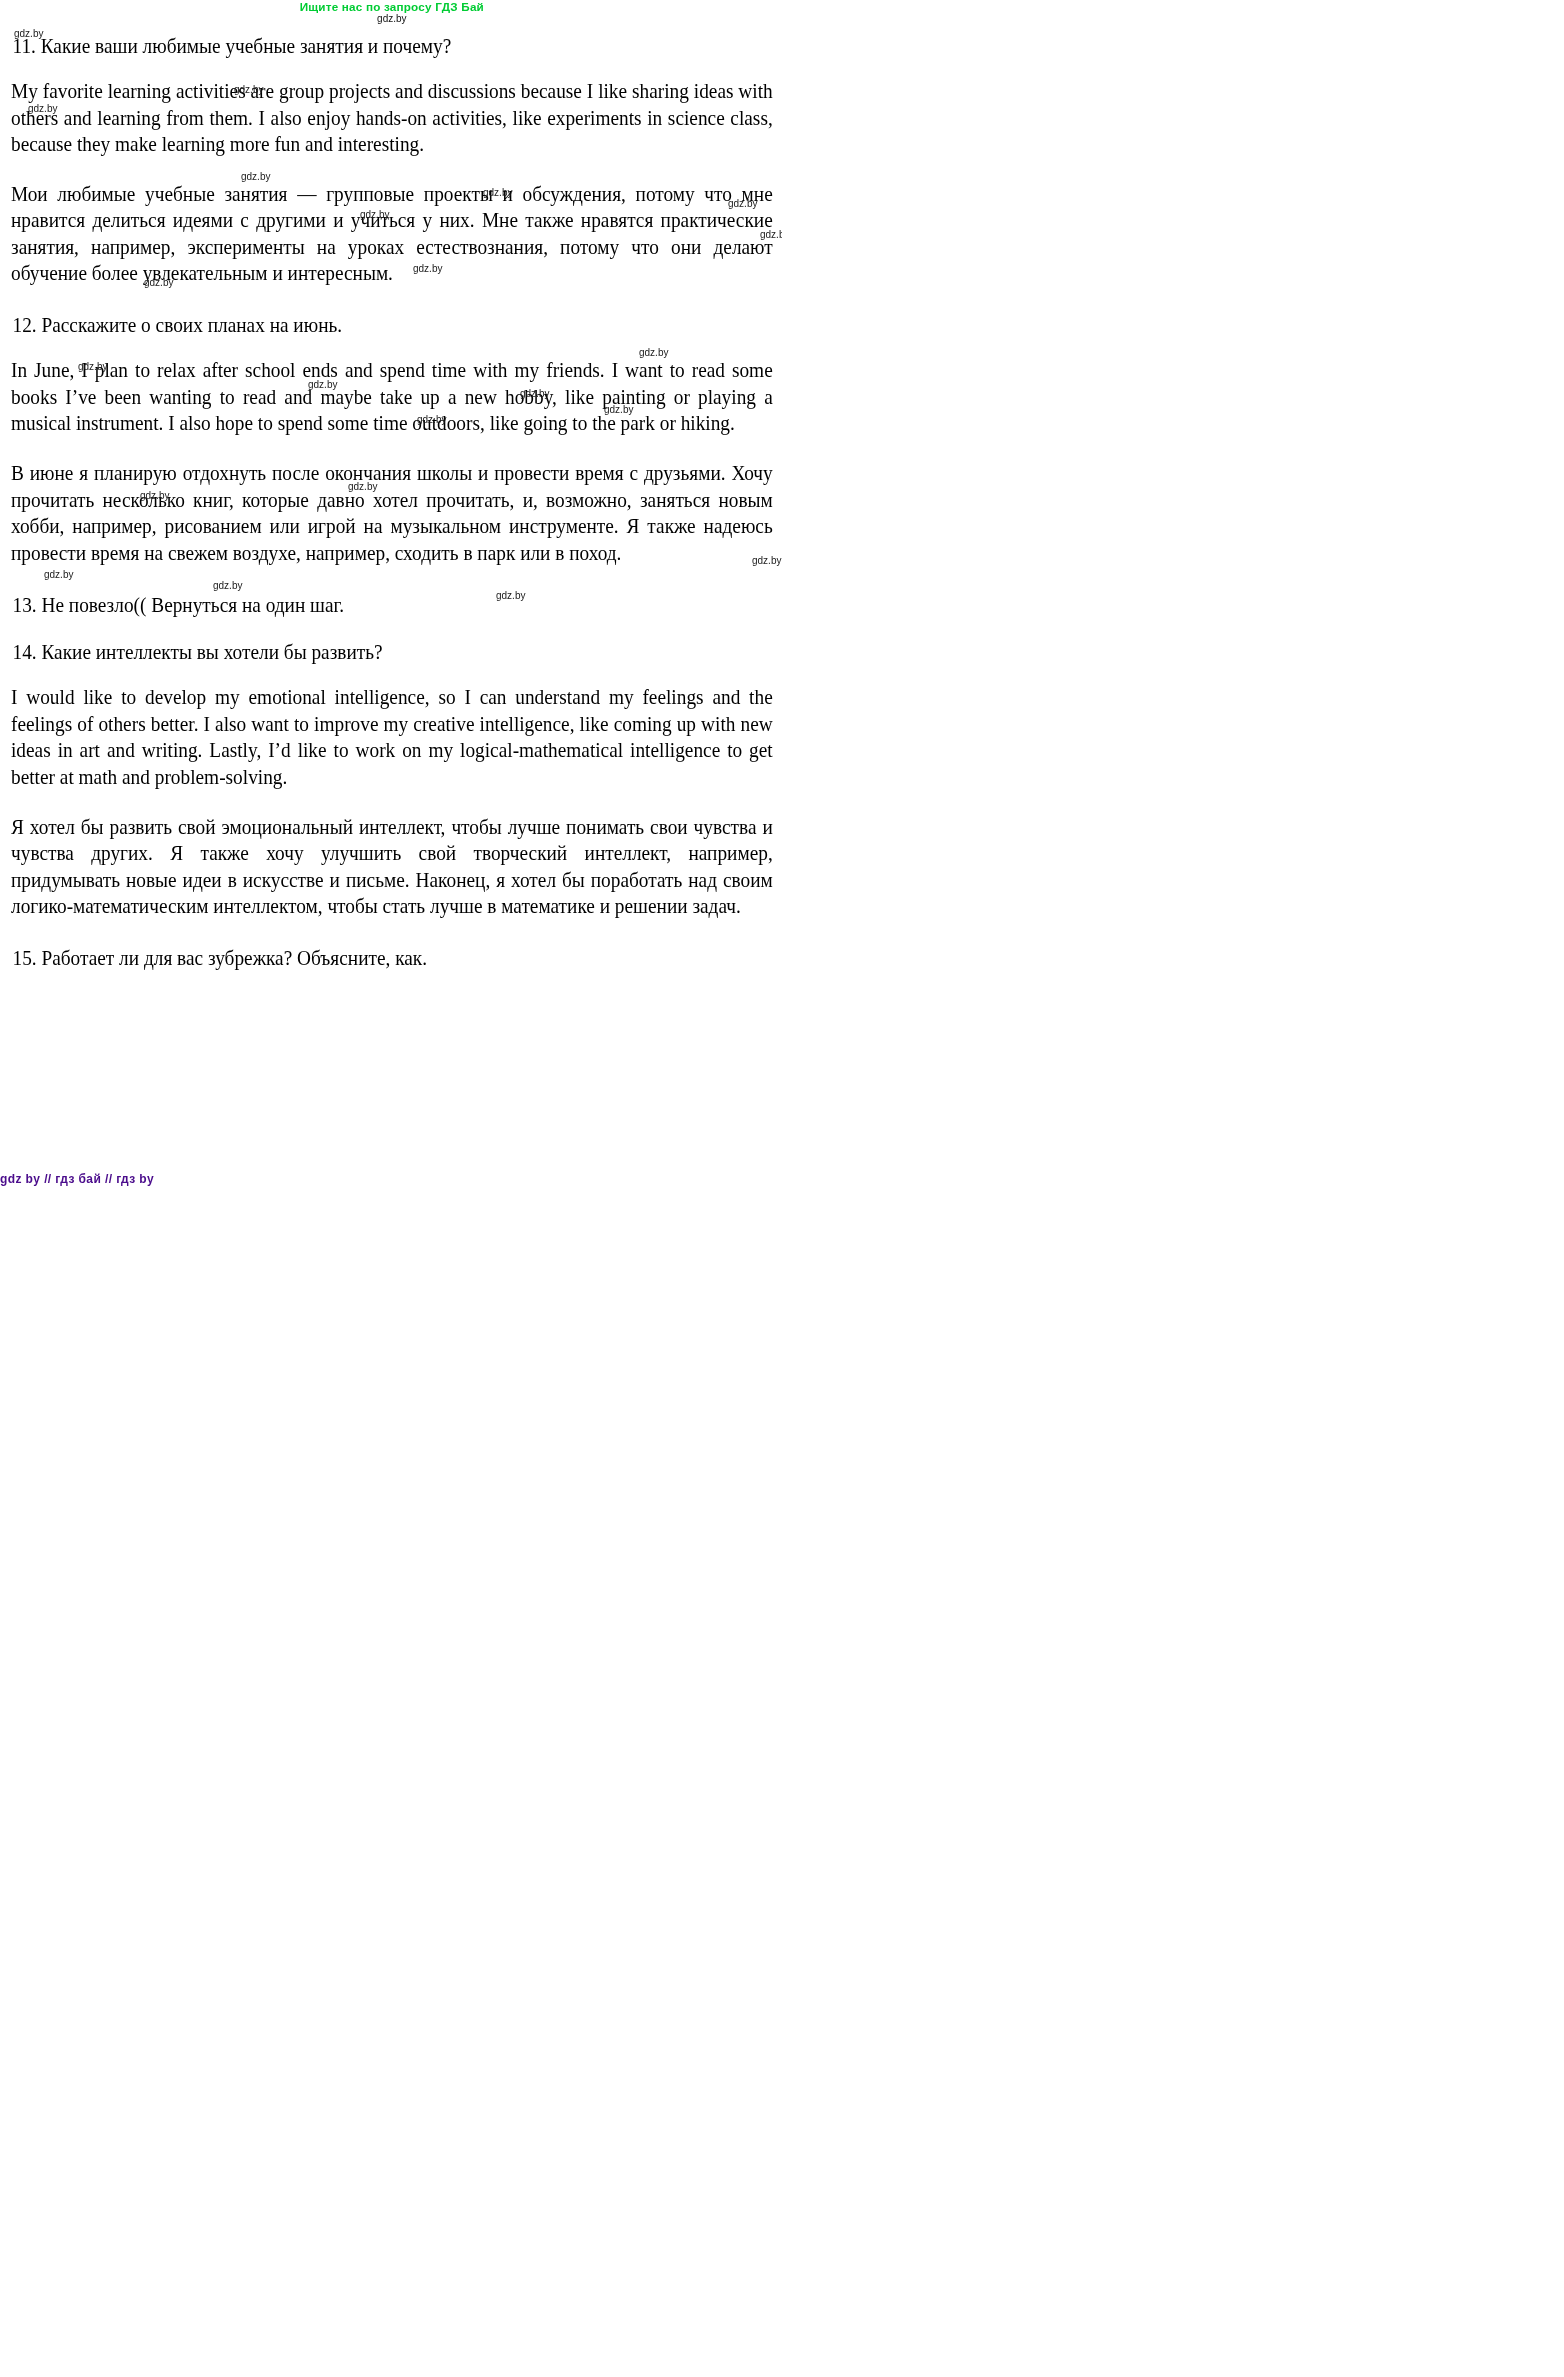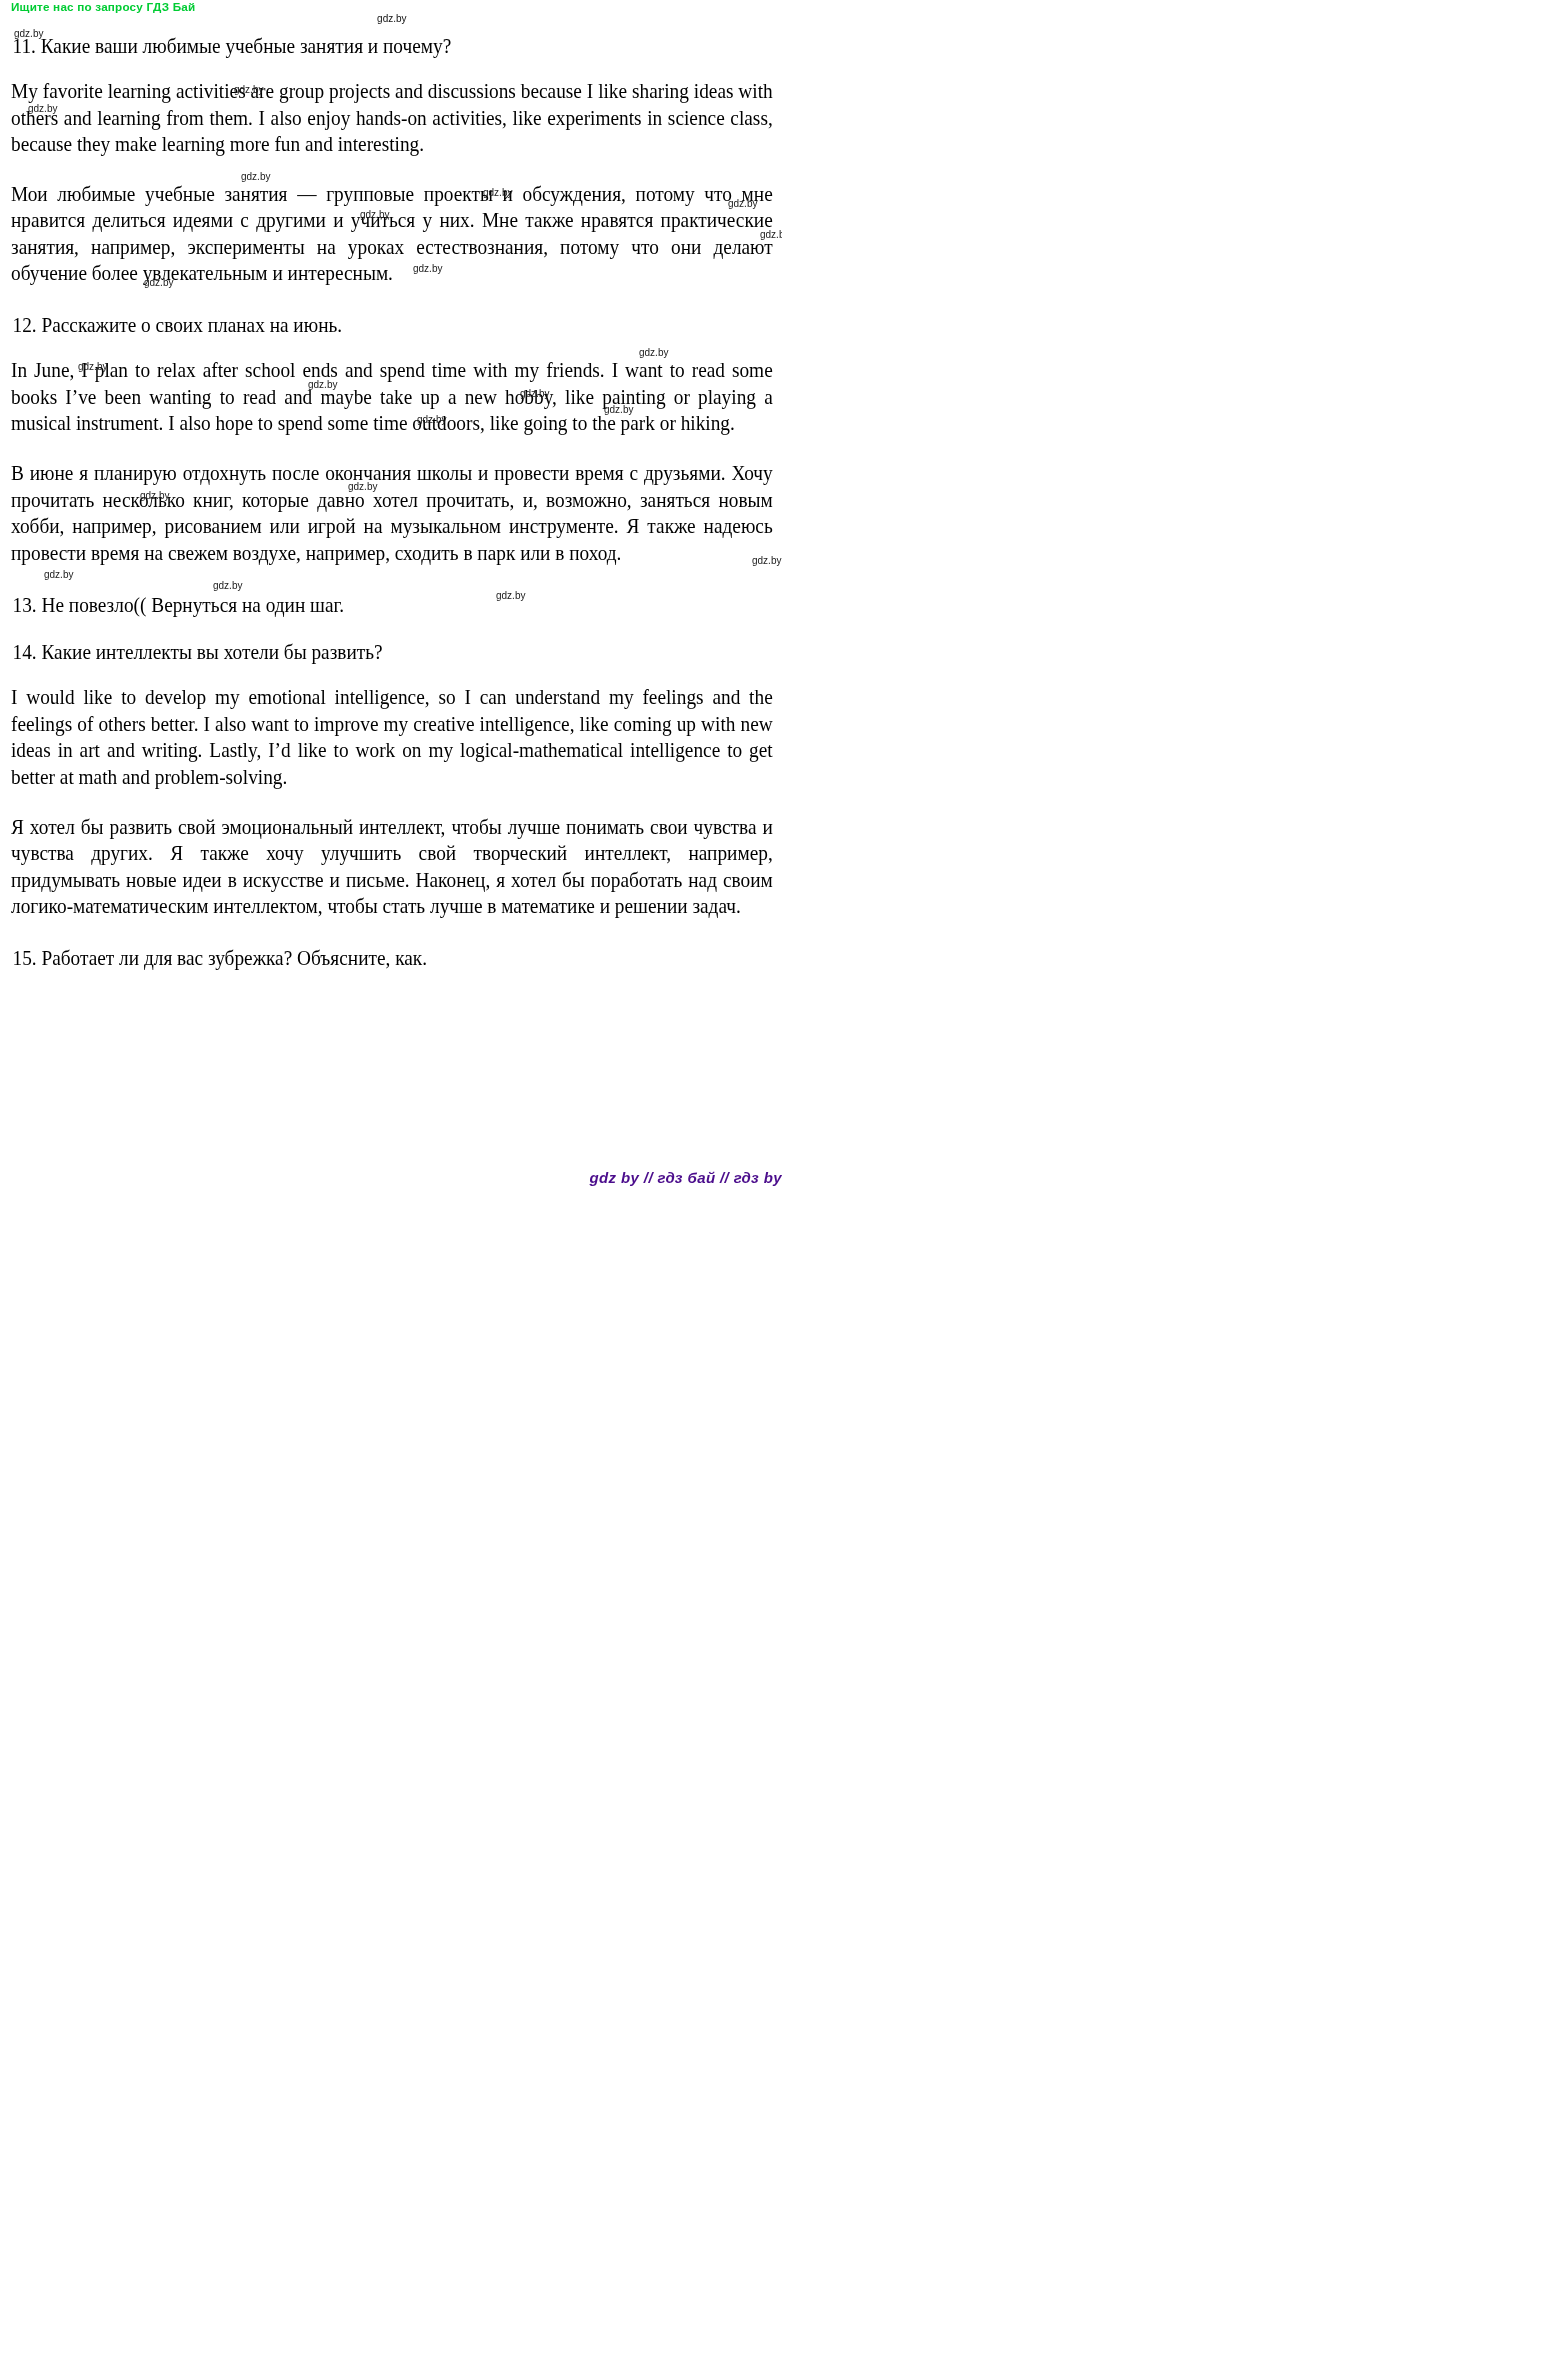--- a/index.html
+++ b/index.html
@@ -18,21 +18,21 @@
     background: #ffffff;
     overflow: hidden;
     box-sizing: border-box;
     padding: 0 9.3px 0 11px;
   }
 
   
   .header-bar {
     position: relative;
     height: 20px;
-    text-align: left;
+    text-align: center;
   }
   .header-promo {
     font-family: "Liberation Sans", "DejaVu Sans", sans-serif;
     font-size: 11.7px;
     font-weight: bold;
     color: #00cc33;
     letter-spacing: 0.2px;
     line-height: 14px;
     display: inline-block;
   }
@@ -87,27 +87,26 @@
     pointer-events: none;
     z-index: 5;
   }
 
   
   .footer {
     position: absolute;
     left: 0;
     right: 0;
     bottom: 3.1px;
-    text-align: right;
+    text-align: left;
     font-family: "Liberation Sans", "DejaVu Sans", sans-serif;
-    font-size: 15px;
+    font-size: 12px;
     font-weight: bold;
     color: #4b0d8c;
     letter-spacing: 0.4px;
-    font-style: italic;
   }
 </style>
 </head>
 <body>
 
 <div class="page">
 
   <div class="header-bar">
     <span class="header-promo">Ищите нас по запросу ГДЗ Бай</span>
     <span class="header-wm">gdz.by</span>

